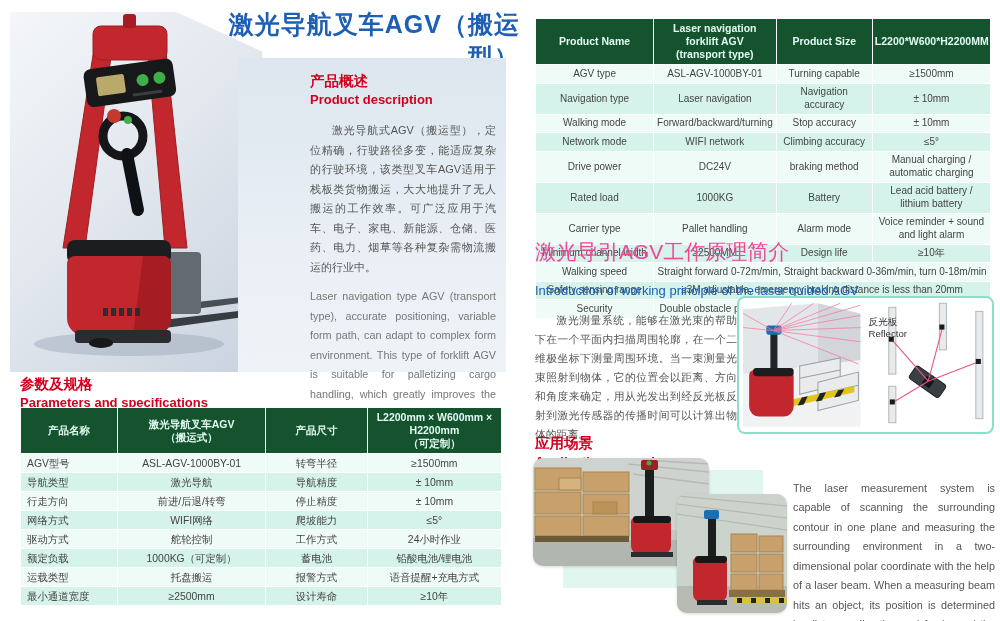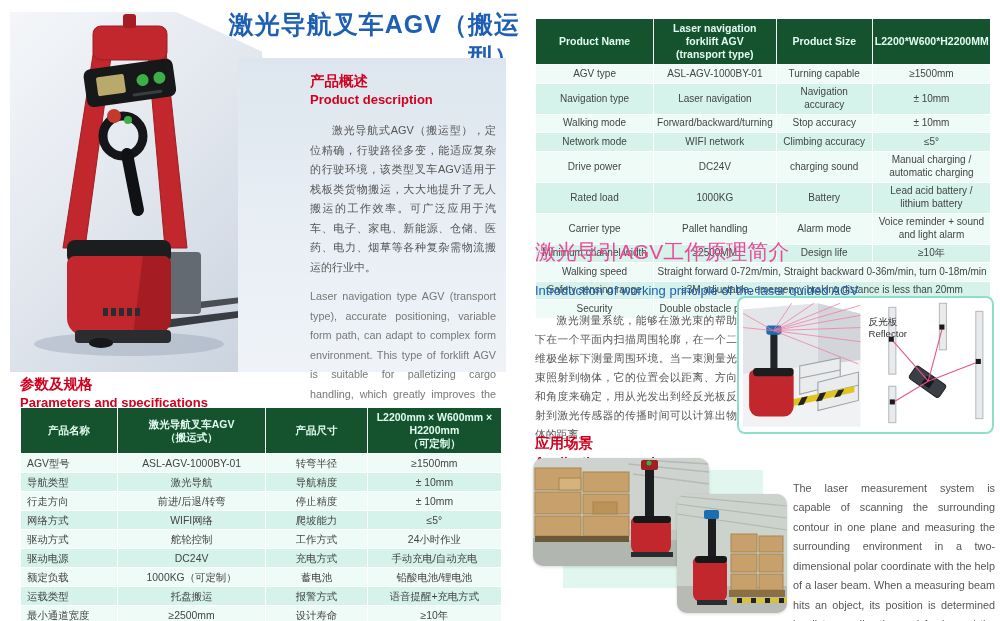--- a/index.html
+++ b/index.html
@@ -171,26 +171,20 @@
             <td>爬坡能力</td>
             <td>≤5°</td>
           </tr>
           <tr>
             <td>驱动方式</td>
             <td>舵轮控制</td>
             <td>工作方式</td>
             <td>24小时作业</td>
           </tr>
           <tr>
-            <td>驱动电源</td>
-            <td>DC24V</td>
-            <td>充电方式</td>
-            <td>手动充电/自动充电</td>
-          </tr>
-          <tr>
             <td>额定负载</td>
             <td>1000KG（可定制）</td>
             <td>蓄电池</td>
             <td>铅酸电池/锂电池</td>
           </tr>
           <tr>
             <td>运载类型</td>
             <td>托盘搬运</td>
             <td>报警方式</td>
             <td>语音提醒+充电方式</td>
@@ -237,21 +231,21 @@
           </tr>
           <tr>
             <td>Network mode</td>
             <td>WIFI network</td>
             <td>Climbing accuracy</td>
             <td>≤5°</td>
           </tr>
           <tr>
             <td>Drive power</td>
             <td>DC24V</td>
-            <td>charging sound</td>
+            <td>braking method</td>
             <td>Manual charging / automatic charging</td>
           </tr>
           <tr>
             <td>Rated load</td>
             <td>1000KG</td>
             <td>Battery</td>
             <td>Lead acid battery / lithium battery</td>
           </tr>
           <tr>
             <td>Carrier type</td>

